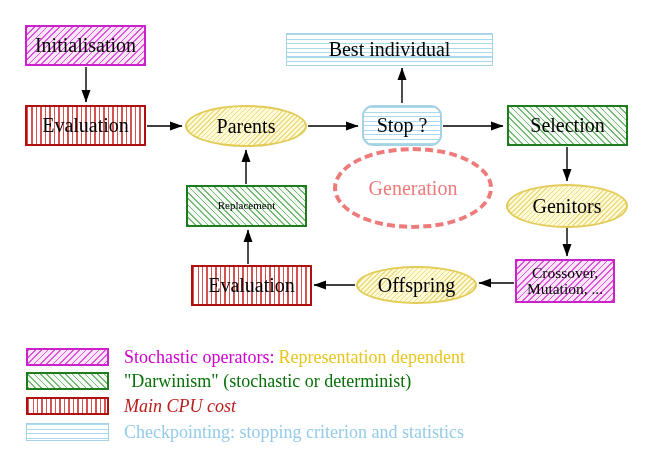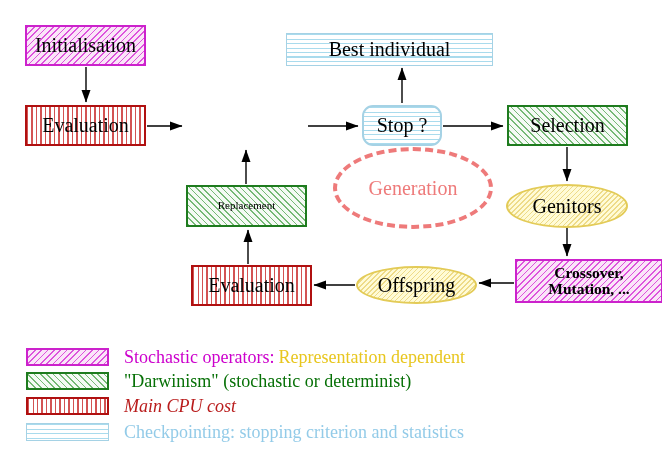--- a/index.html
+++ b/index.html
@@ -81,38 +81,39 @@
       <line x1="355" y1="285" x2="314" y2="285" marker-end="url(#arr)"></line>
       <line x1="248" y1="264" x2="248" y2="230" marker-end="url(#arr)"></line>
       <line x1="246" y1="184" x2="246" y2="150" marker-end="url(#arr)"></line>
     </g>
   </svg>
 
   <div class="node hatch-magenta" style="left:25px;top:25px;width:121px;height:41px;">Initialisation</div>
 
   <div class="node stripes-red" style="left:25px;top:105px;width:121px;height:41px;">Evaluation</div>
 
+  <div class="node ellipse-yellow" style="left:185px;top:105px;width:122px;height:42px;">Parents</div>
 
   <div class="node stripes-cyan" style="left:286px;top:33px;width:207px;height:33px;border-width:1.5px;">Best individual</div>
 
   <div class="node stripes-cyan rounded" style="left:362px;top:105px;width:80px;height:41px;">Stop ?</div>
 
   <div class="node hatch-green" style="left:507px;top:105px;width:121px;height:41px;">Selection</div>
 
   <div class="node hatch-green mid-text" style="left:186px;top:185px;width:121px;height:42px;">Replacement</div>
 
   <div class="node ellipse-dashed" style="left:333px;top:147px;width:160px;height:82px;">Generation</div>
 
   <div class="node ellipse-yellow" style="left:506px;top:184px;width:122px;height:44px;">Genitors</div>
 
   <div class="node stripes-red" style="left:191px;top:265px;width:121px;height:41px;">Evaluation</div>
 
   <div class="node ellipse-yellow" style="left:356px;top:266px;width:121px;height:38px;">Offspring</div>
 
-  <div class="node hatch-magenta small-text" style="left:515px;top:259px;width:148px;height:44px;flex-direction:column;font-weight:bold;">
+  <div class="node hatch-magenta small-text" style="left:515px;top:259px;width:100px;height:44px;flex-direction:column;">
     <span>Crossover,</span>
     <span>Mutation, ...</span>
   </div>
 
   <div class="legend-row" style="top:345px;">
     <div class="swatch hatch-magenta"></div>
     <span class="lg-magenta">Stochastic operators:</span>
     <span class="lg-yellow">Representation dependent</span>
   </div>
 

